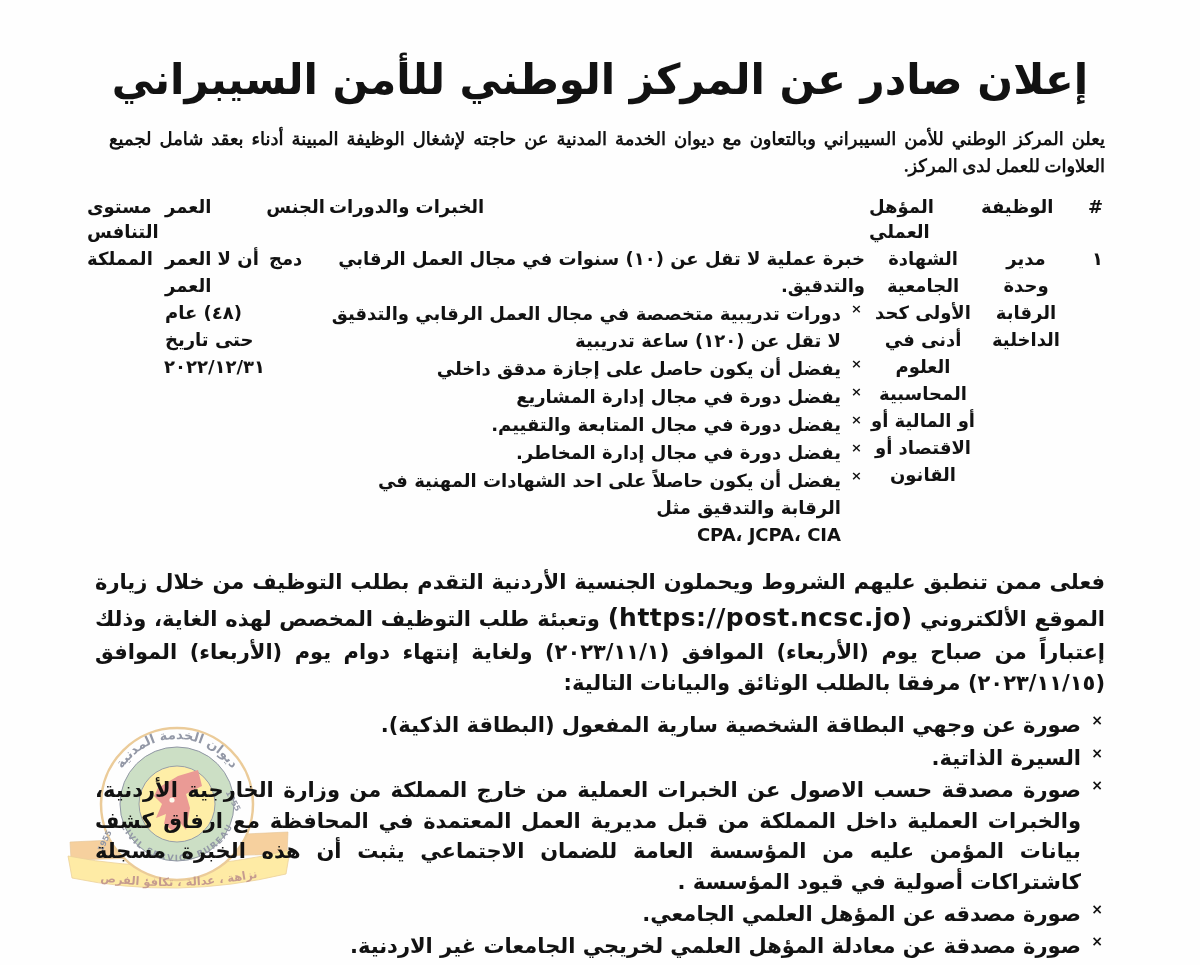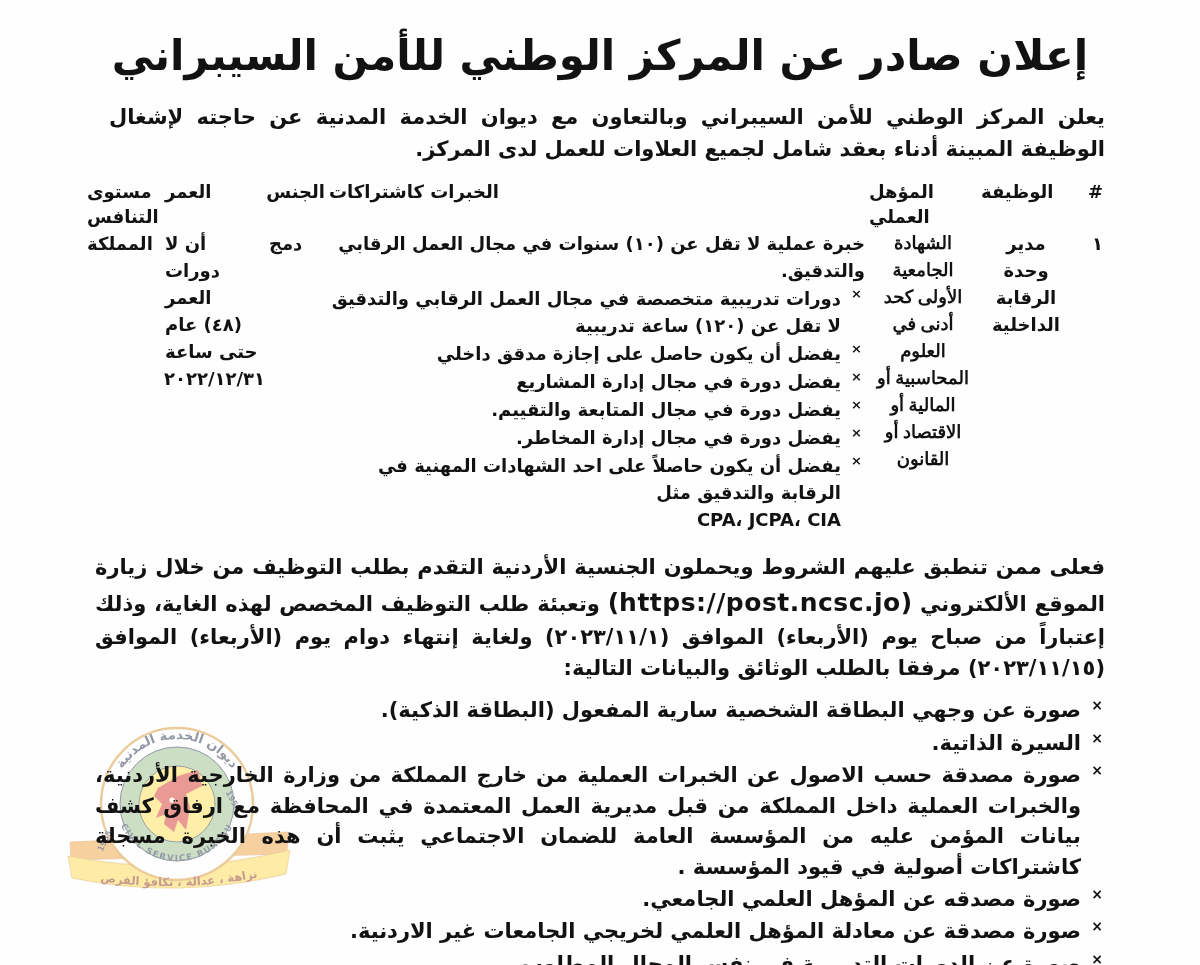--- a/index.html
+++ b/index.html
@@ -6,46 +6,47 @@
   html, body {
     width: 1200px; height: 965px; overflow: hidden;
     background: #fefefe;
     font-family: "DejaVu Sans", sans-serif;
     font-weight: bold;
     color: #121212;
     direction: rtl;
   }
   .page {
     position: absolute; inset: 0; z-index: 1;
-    padding: 28px 95px 0 95px;
+    padding: 52px 95px 0 95px;
   }
   h1.title {
     font-size: 42px; line-height: 1.15; text-align: center;
     margin: 4px 0 22px 0; letter-spacing: -1px;
   }
   p.intro {
-    font-size: 21px; line-height: 1.5; text-align: justify;
+    font-size: 18px; line-height: 1.5; text-align: justify;
     margin: 0 0 14px 14px;
+    font-family: Liberation Serif, serif;
   }
   table.jobs {
     width: 100%; border-collapse: collapse; table-layout: fixed;
     font-size: 18px; line-height: 1.5; margin: 4px 0 18px 0;
   }
   table.jobs th, table.jobs td { vertical-align: top; font-weight: bold; padding: 0 2px; }
   thead th { padding-bottom: 14px; text-align: left; line-height: 1.4; }
   col.c-num  { width: 32px; }
   col.c-job  { width: 94px; }
   col.c-qual { width: 112px; }
   col.c-exp  { width: 540px; }
   col.c-gen  { width: 60px; }
   col.c-age  { width: 104px; }
   col.c-comp { width: 78px; }
   th.h-num, td.d-num { text-align: right; }
   td.d-job  { text-align: center; }
-  td.d-qual { text-align: center; font-family: Liberation Serif, serif; }
+  td.d-qual { text-align: center; }
   td.d-exp  { text-align: right; padding-left: 10px; }
   td.d-gen, td.d-age, td.d-comp { text-align: left; }
   .exp-item { position: relative; padding-right: 24px; margin-bottom: 1px; }
   .exp-item.first { padding-right: 0; }
   .exp-marker {
     position: absolute; right: 3px; top: 2px;
     font-size: 13px; line-height: 1;
   }
   .cpa-line { text-align: right; direction: ltr; }
   .age-line { display: block; }
@@ -110,21 +111,21 @@
         <col class="c-exp">
       <col class="c-gen">
         <col class="c-age">
         <col class="c-comp">
     </colgroup>
     <thead>
       <tr>
         <th class="h-num">#</th>
         <th>الوظيفة</th>
         <th>المؤهل العملي</th>
-        <th>الخبرات كاشتراكات</th>
+        <th>الخبرات والدورات</th>
         <th>الجنس</th>
         <th>العمر</th>
         <th>مستوى التنافس</th>
       </tr>
     </thead>
     <tbody>
       <tr>
         <td class="d-num">١</td>
         <td class="d-job">مدير وحدة الرقابة الداخلية</td>
         <td class="d-qual">الشهادة الجامعية الأولى كحد أدنى في العلوم المحاسبية أو المالية أو الاقتصاد أو القانون</td>
@@ -153,24 +154,24 @@
             <span>يفضل دورة في مجال إدارة المخاطر.</span>
           </div>
           <div class="exp-item">
             <span class="exp-marker">×</span>
             <span>يفضل أن يكون حاصلاً على احد الشهادات المهنية في الرقابة والتدقيق مثل</span>
             <div class="cpa-line">CPA، JCPA، CIA</div>
           </div>
         </td>
         <td class="d-gen">دمج</td>
         <td class="d-age">
-          <span class="age-line">أن لا دورات</span>
+          <span class="age-line">أن لا العمر</span>
           <span class="age-line">العمر</span>
           <span class="age-line">(٤٨) عام</span>
-          <span class="age-line">حتى ساعة</span>
+          <span class="age-line">حتى تاريخ</span>
           <span class="age-line">٢٠٢٢/١٢/٣١</span>
         </td>
         <td class="d-comp">المملكة</td>
       </tr>
     </tbody>
   </table>
 
   <p class="apply">
     <span>فعلى ممن تنطبق عليهم الشروط ويحملون الجنسية الأردنية التقدم بطلب التوظيف من خلال زيارة الموقع الألكتروني</span>
     <span class="url">(https://post.ncsc.jo)</span>

